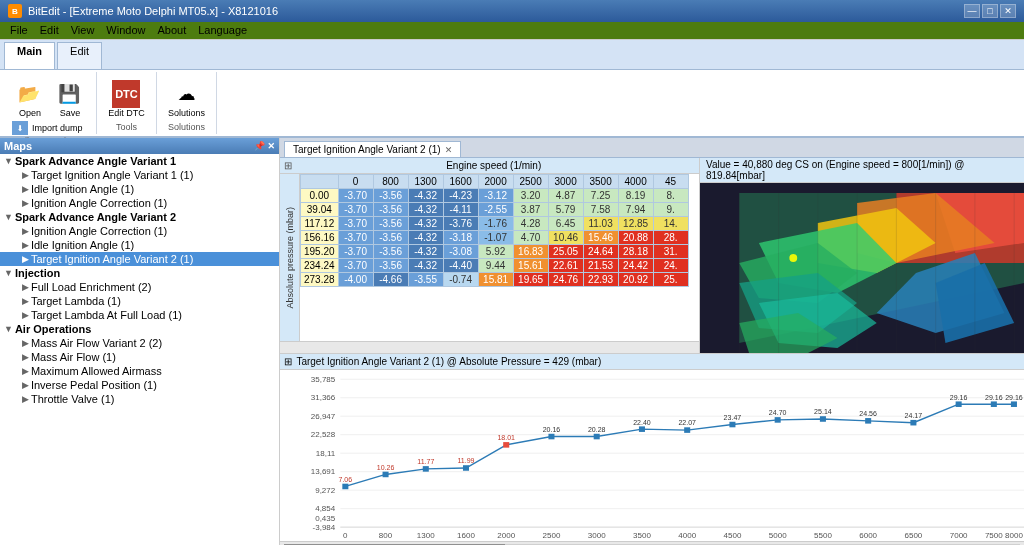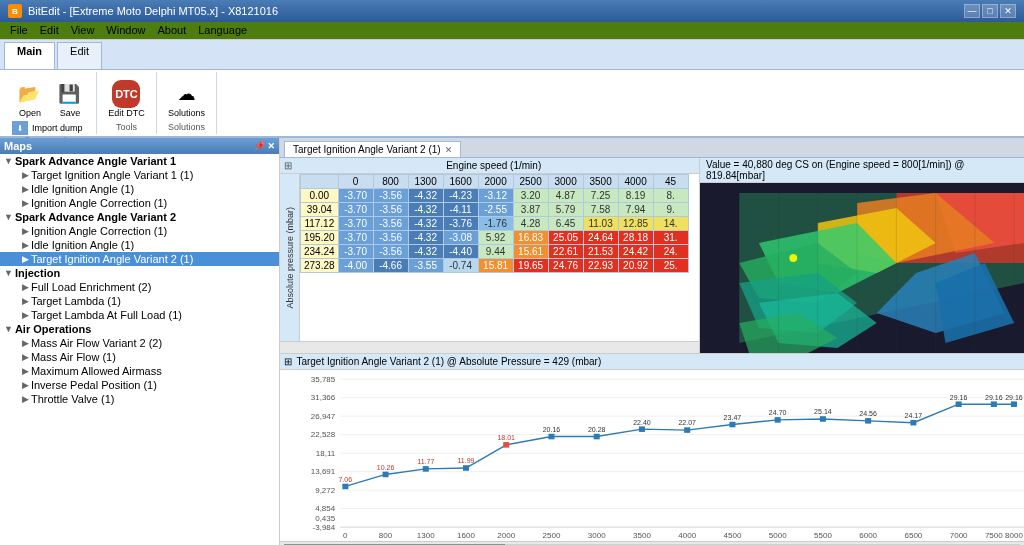--- a/index.html
+++ b/index.html
@@ -150,21 +150,21 @@
     </div>
     <div class="ribbon-btn" style="flex-direction:row;align-items:center;gap:4px;width:100%;padding:1px 0;">
       <div style="width:16px;height:14px;background:#6a9fd8;font-size:8px;display:flex;align-items:center;justify-content:center;color:white;">⬇</div>
       <span>Import dump</span>
     </div>
     <div class="ribbon-group-label">File Operations</div>
   </div>
   <div class="ribbon-group">
     <div class="ribbon-group-content">
       <div class="ribbon-btn">
-        <div class="ribbon-icon" style="background:#c0392b;color:white;font-size:11px;font-weight:bold;border-radius:9px;">DTC</div>
+        <div class="ribbon-icon" style="background:#c0392b;color:white;font-size:11px;font-weight:bold;">DTC</div>
         <span>Edit DTC</span>
       </div>
     </div>
     <div class="ribbon-group-label">Tools</div>
   </div>
   <div class="ribbon-group">
     <div class="ribbon-group-content">
       <div class="ribbon-btn">
         <div class="ribbon-icon">☁</div>
         <span>Solutions</span>
@@ -337,20 +337,33 @@
                       <td class="cell-neg-high">-4.32</td>
                       <td class="cell-neg-high">-3.76</td>
                       <td class="cell-neg-low">-1.76</td>
                       <td class="cell-low">4.28</td>
                       <td class="cell-low">6.45</td>
                       <td class="cell-med">11.03</td>
                       <td class="cell-med">12.85</td>
                       <td class="cell-med">14.</td>
                     </tr>
                     <tr>
+                      <th class="row-header">156.16</th>
+                      <td class="cell-neg-med">-3.70</td>
+                      <td class="cell-neg-med">-3.56</td>
+                      <td class="cell-neg-high">-4.32</td>
+                      <td class="cell-neg-med">-3.18</td>
+                      <td class="cell-neg-low">-1.07</td>
+                      <td class="cell-low">4.70</td>
+                      <td class="cell-med">10.46</td>
+                      <td class="cell-high">15.46</td>
+                      <td class="cell-very-high">20.88</td>
+                      <td class="cell-very-high">28.</td>
+                    </tr>
+                    <tr>
                       <th class="row-header">195.20</th>
                       <td class="cell-neg-med">-3.70</td>
                       <td class="cell-neg-med">-3.56</td>
                       <td class="cell-neg-high">-4.32</td>
                       <td class="cell-neg-med">-3.08</td>
                       <td class="cell-low">5.92</td>
                       <td class="cell-high">16.83</td>
                       <td class="cell-very-high">25.05</td>
                       <td class="cell-very-high">24.64</td>
                       <td class="cell-very-high">28.18</td>

